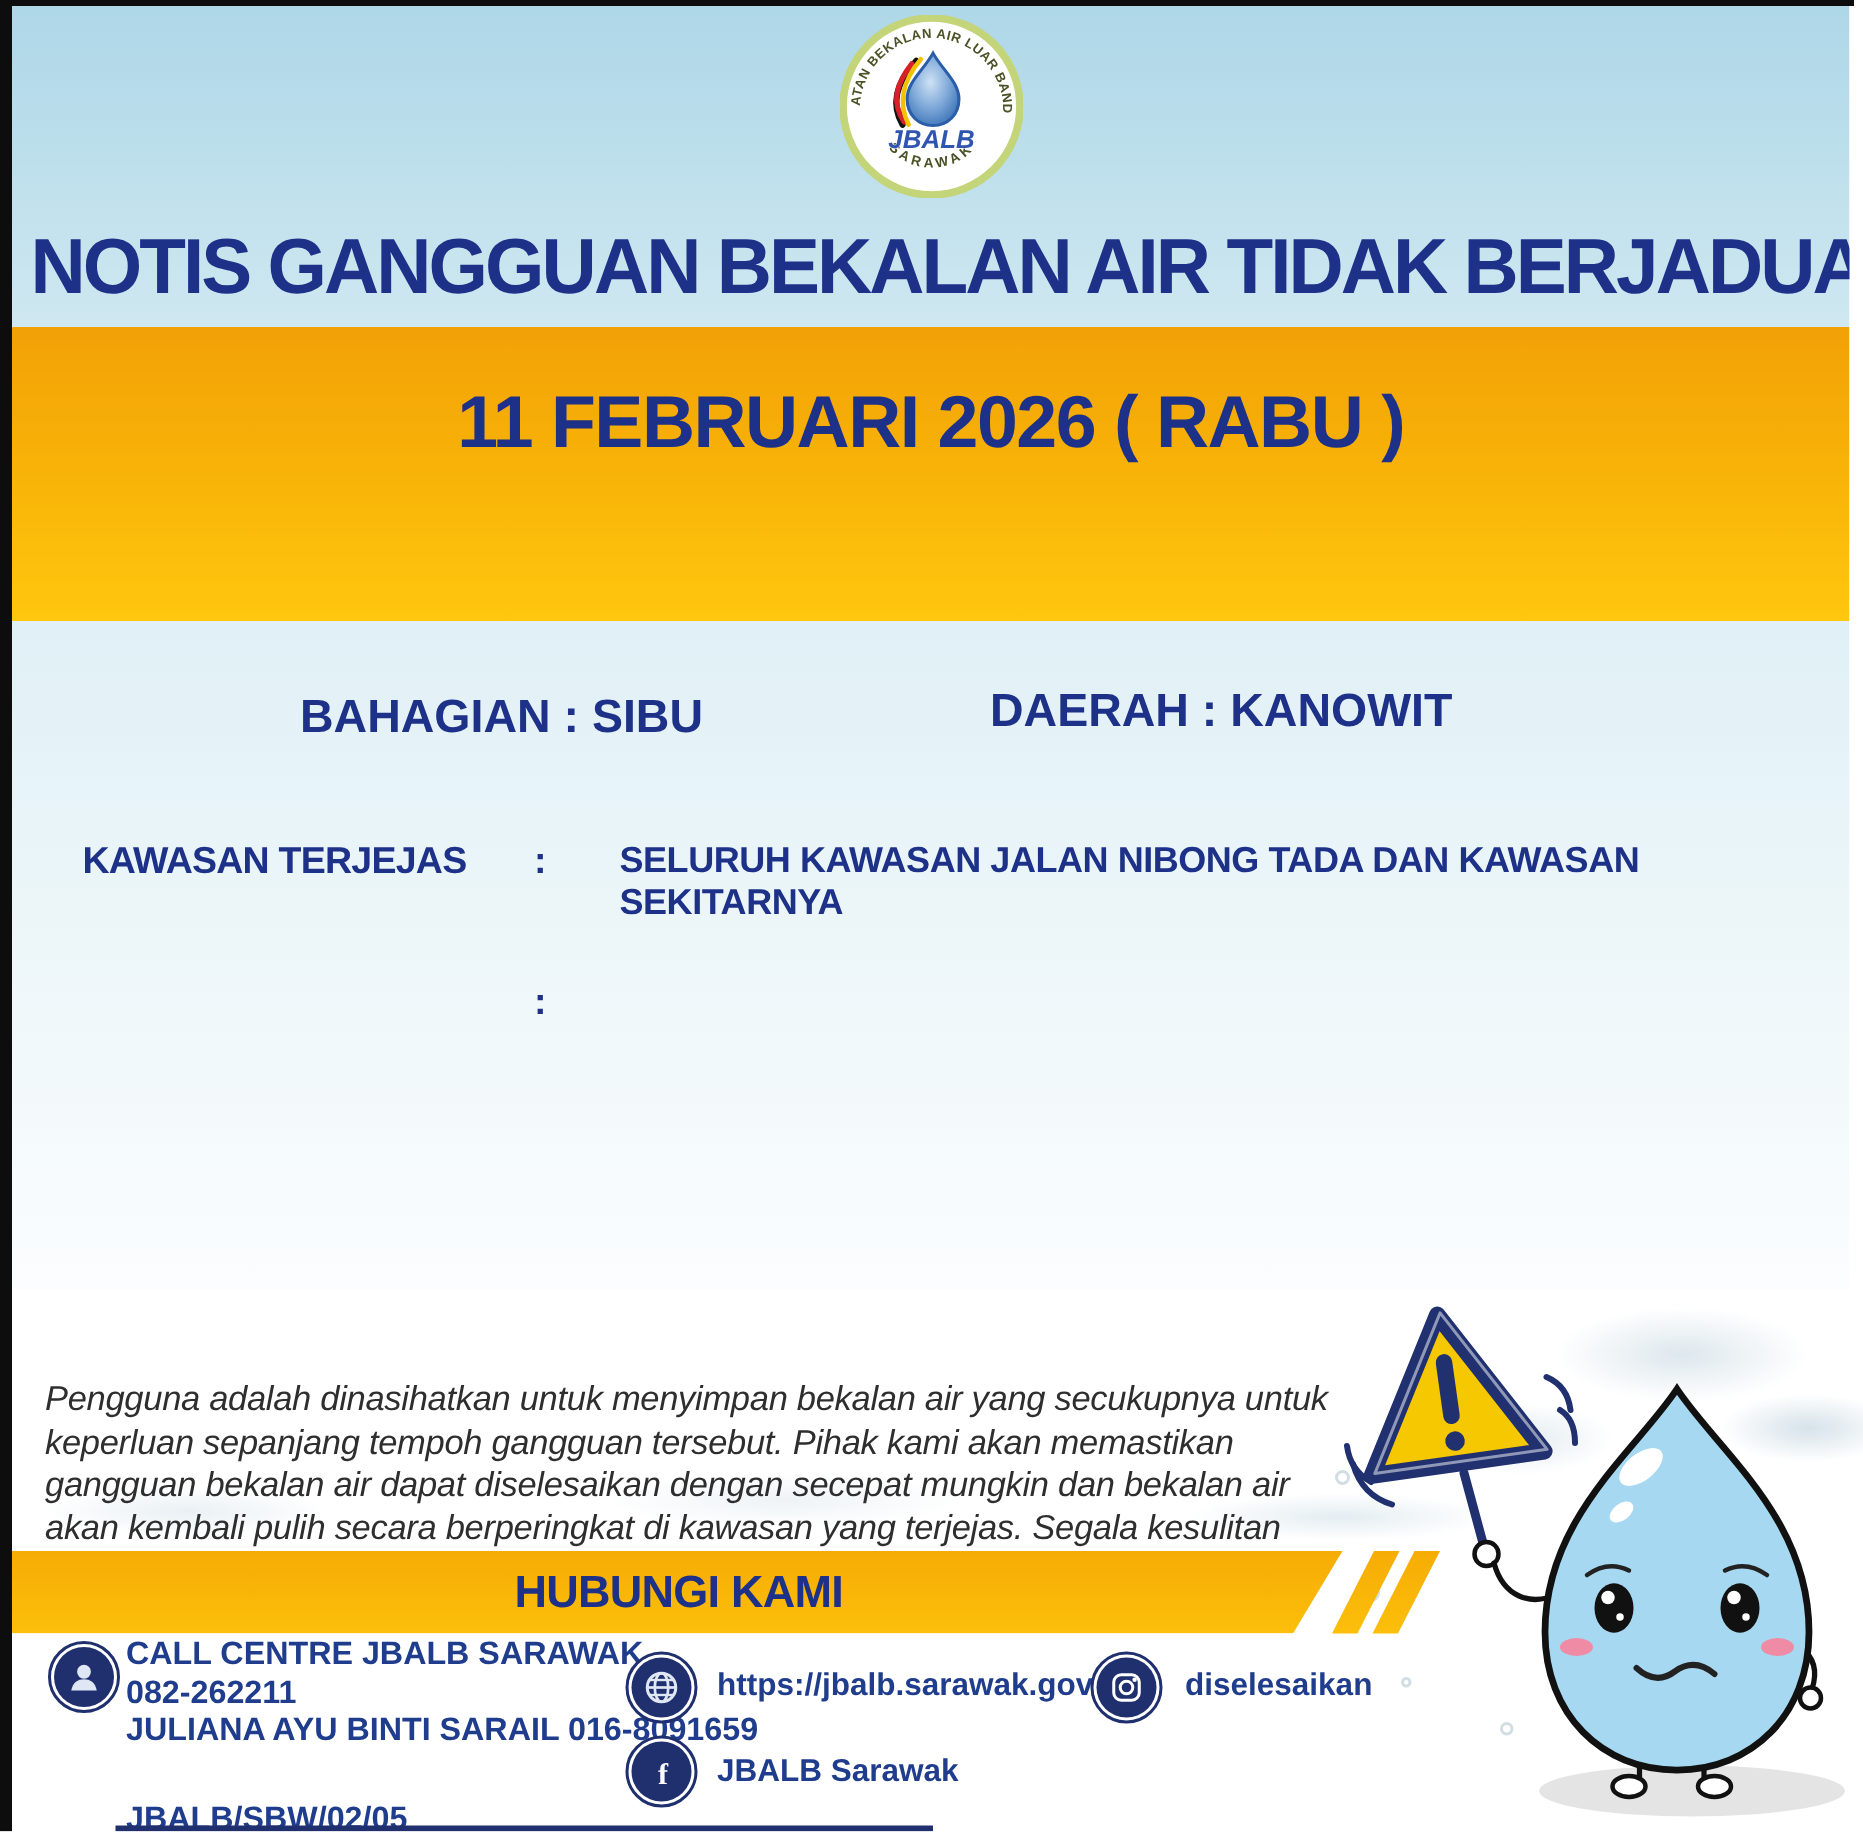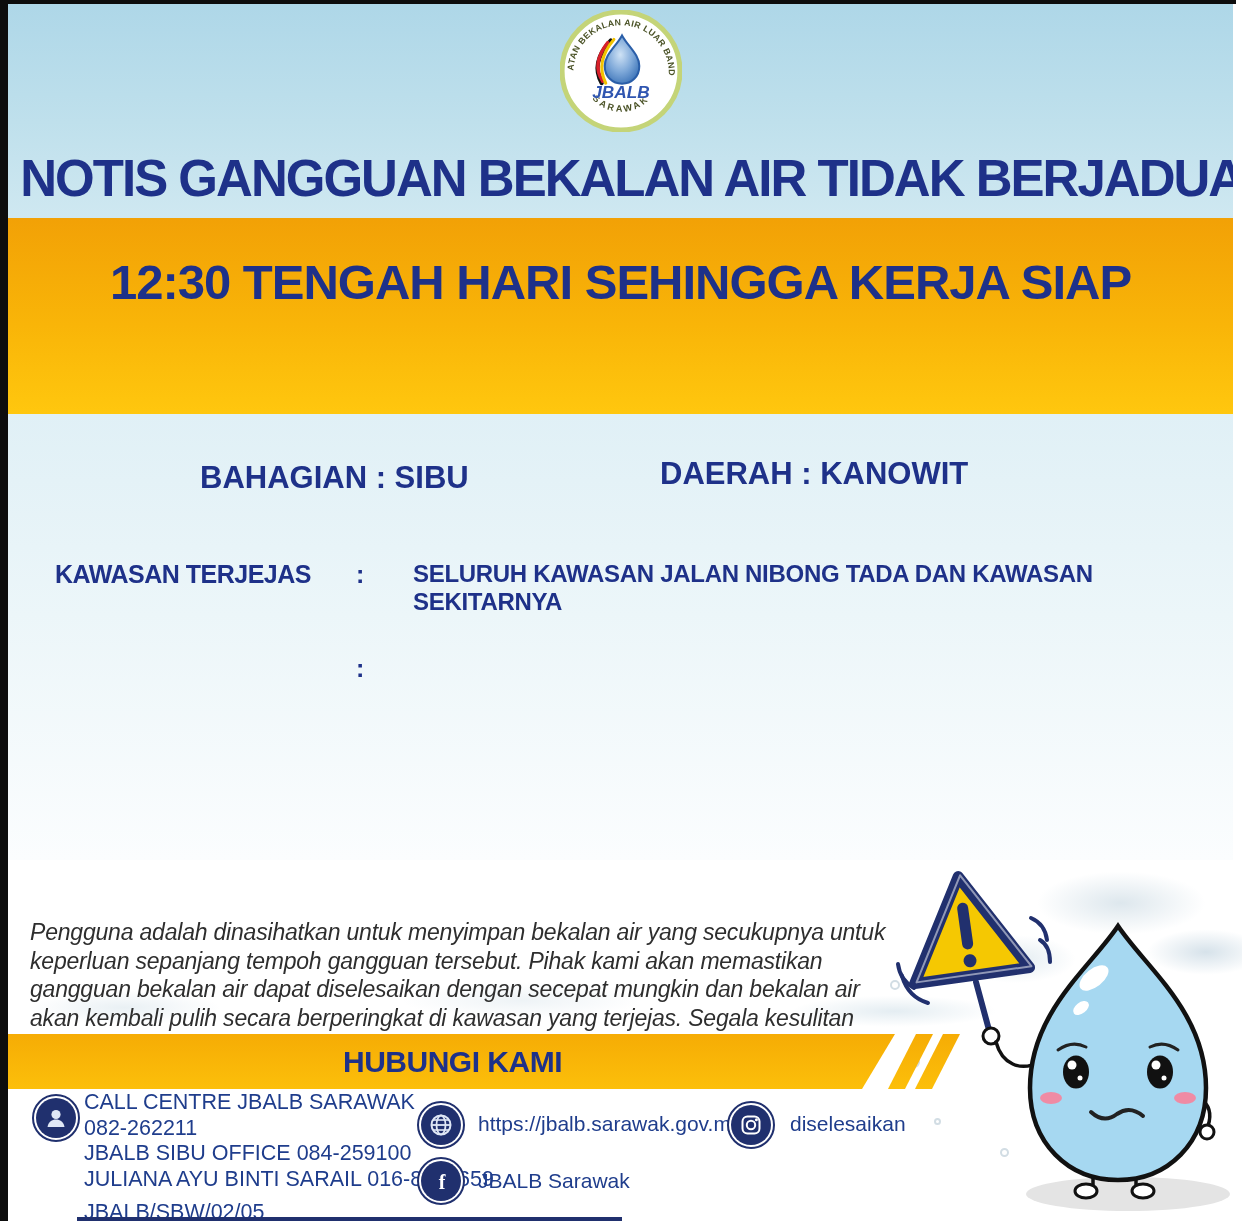--- a/index.html
+++ b/index.html
@@ -96,21 +96,21 @@
 
   .round-icon {
     position:absolute; width:48px; height:48px; border-radius:50%;
     border:2px solid #20306e; background:#ffffff;
     display:flex; align-items:center; justify-content:center;
   }
   .round-icon .disc {
     width:40px; height:40px; border-radius:50%; background:#20306e;
     display:flex; align-items:center; justify-content:center;
   }
-  .contact-text { position:absolute; color:#1f3d8c; font-weight:normal; }
+  .contact-text { position:absolute; color:#1f3d8c; font-weight:bold; }
   .cc-block { left:84px; top:230px; font-size:21.5px; line-height:25.5px; }
   .ref { left:84px; top:340px; font-size:21.5px; }
   .web-text { left:478px; top:252px; font-size:21px; }
   .fb-text  { left:478px; top:309px; font-size:21px; }
   .ig-text  { left:790px; top:252px; font-size:21px; }
 
   .mascot { position:absolute; left:888px; top:0; width:354px; height:361px; }
 </style>
 </head>
 <body>
@@ -145,21 +145,21 @@
       <path d="M 47,32 C 36,46 34,58 42,70" fill="none" stroke="#d8202a" stroke-width="3.4" stroke-linecap="round"></path>
       <path d="M 53,29 C 41,43 38,58 45,72" fill="none" stroke="#f2c200" stroke-width="3" stroke-linecap="round"></path>
 
       <path d="M 61,25 C 67,36 78,44 78,55 C 78,65.5 70.5,72.5 61,72.5 C 51.5,72.5 44,65.5 44,55 C 44,44 55,36 61,25 Z" fill="url(#dropfill)" stroke="#2a5ea8" stroke-width="2"></path>
       <text x="60" y="87" text-anchor="middle" font-size="17" font-weight="bold" font-style="italic" fill="#2f55b0" stroke="#ffffff" stroke-width="0.6" paint-order="stroke">JBALB</text>
     </svg>
     <div class="title">NOTIS GANGGUAN BEKALAN AIR TIDAK BERJADUAL</div>
   </div>
 
   <div class="date-banner">
-    <div>12:30 TENGAH HARI SEHINGGA KERJA SIAP</div>
+    <div>11 FEBRUARI 2026 ( RABU )</div>
   </div>
 
   <div class="mid">
     <span class="navy daerah">DAERAH : KANOWIT</span>
     <span class="navy bahagian">BAHAGIAN : SIBU</span>
 
     <span class="navy row-label" style="top:146px;text-align:right;">KAWASAN TERJEJAS</span>
     <span class="navy row-colon" style="top:146px;">:</span>
     <span class="navy kawasan-value">SELURUH KAWASAN JALAN NIBONG TADA DAN KAWASAN SEKITARNYA</span>
 
@@ -186,21 +186,20 @@
       <div class="disc">
         <svg width="26" height="26" viewBox="0 0 26 26">
           <circle cx="13" cy="9.5" r="4.6" fill="#dfe7f5"></circle>
           <path d="M 4.5,22 C 5.5,16.5 9,14.5 13,14.5 C 17,14.5 20.5,16.5 21.5,22 Z" fill="#dfe7f5"></path>
         </svg>
       </div>
     </div>
     <div class="contact-text cc-block">
       <div>CALL CENTRE JBALB SARAWAK</div>
       <div>082-262211</div>
-      <div>JBALB SIBU OFFICE  084-259100</div>
       <div>JULIANA AYU BINTI SARAIL 016-8091659</div>
     </div>
     <div class="contact-text ref">JBALB/SBW/02/05</div>
 
     <div class="round-icon" style="left:417px; top:241px;">
       <div class="disc">
         <svg width="26" height="26" viewBox="0 0 26 26">
           <circle cx="13" cy="13" r="9.5" fill="none" stroke="#dfe7f5" stroke-width="2"></circle>
           <ellipse cx="13" cy="13" rx="4.5" ry="9.5" fill="none" stroke="#dfe7f5" stroke-width="1.8"></ellipse>
           <line x1="3.5" y1="13" x2="22.5" y2="13" stroke="#dfe7f5" stroke-width="1.8"></line>

